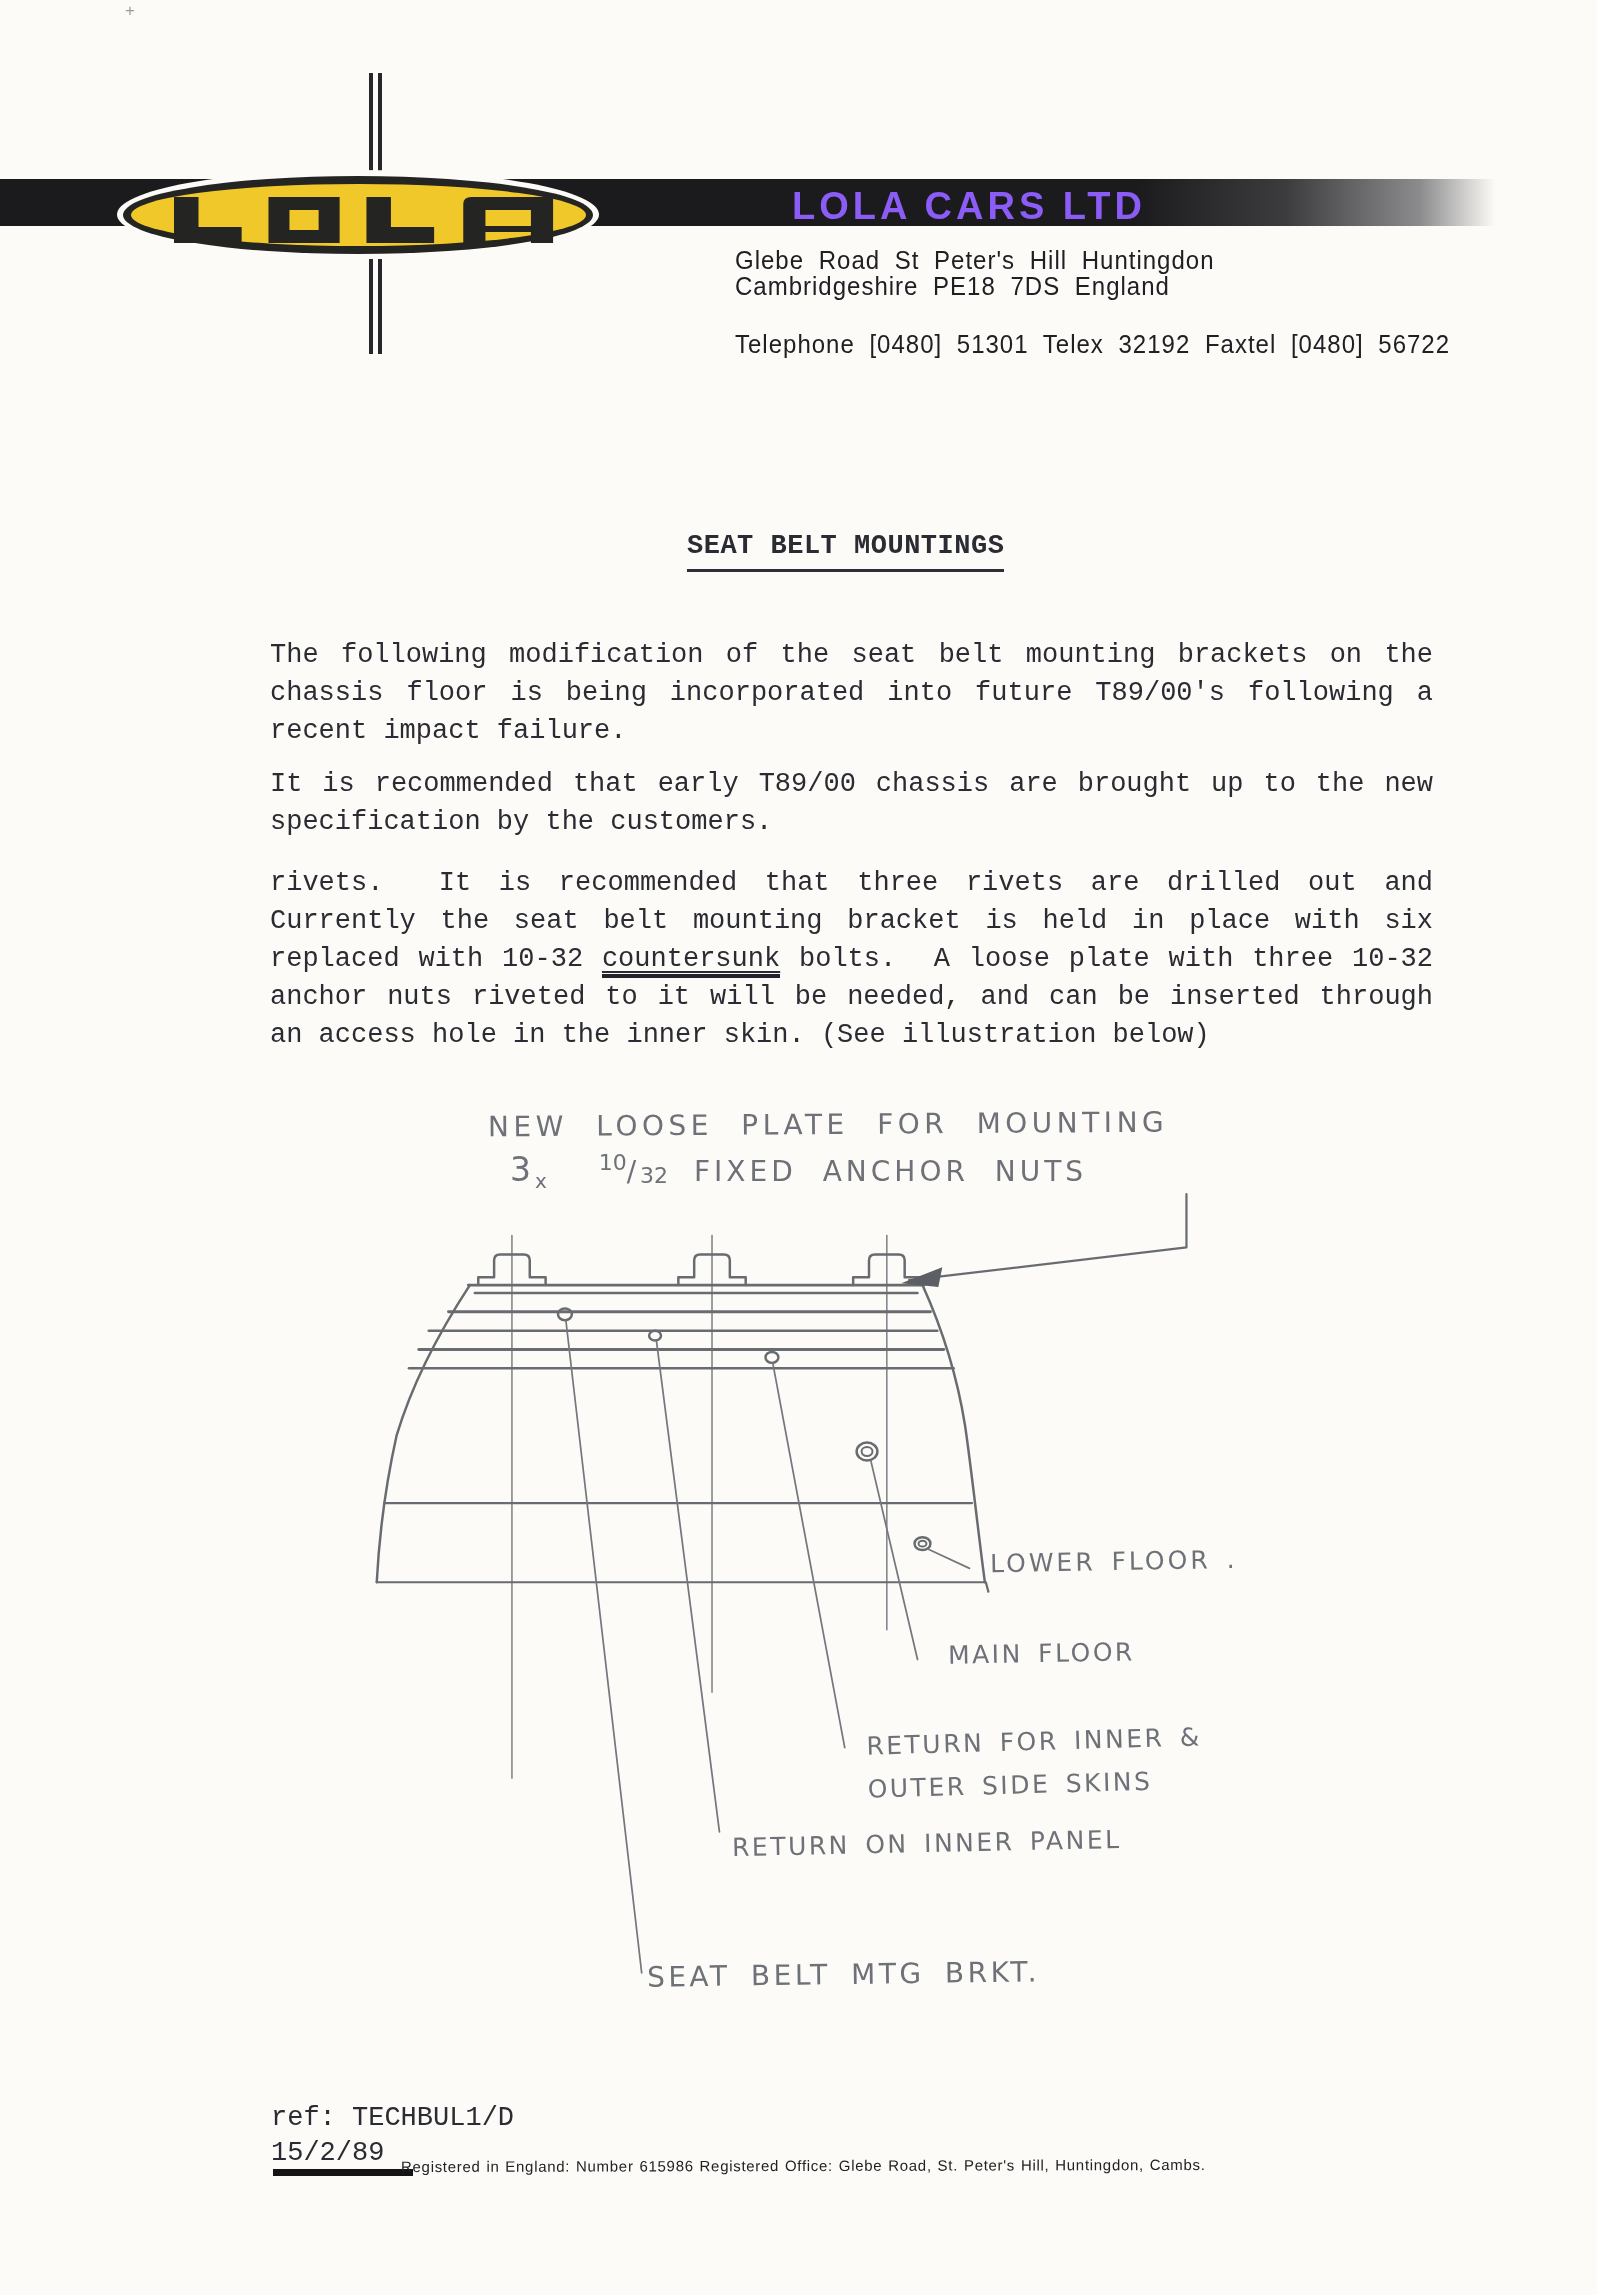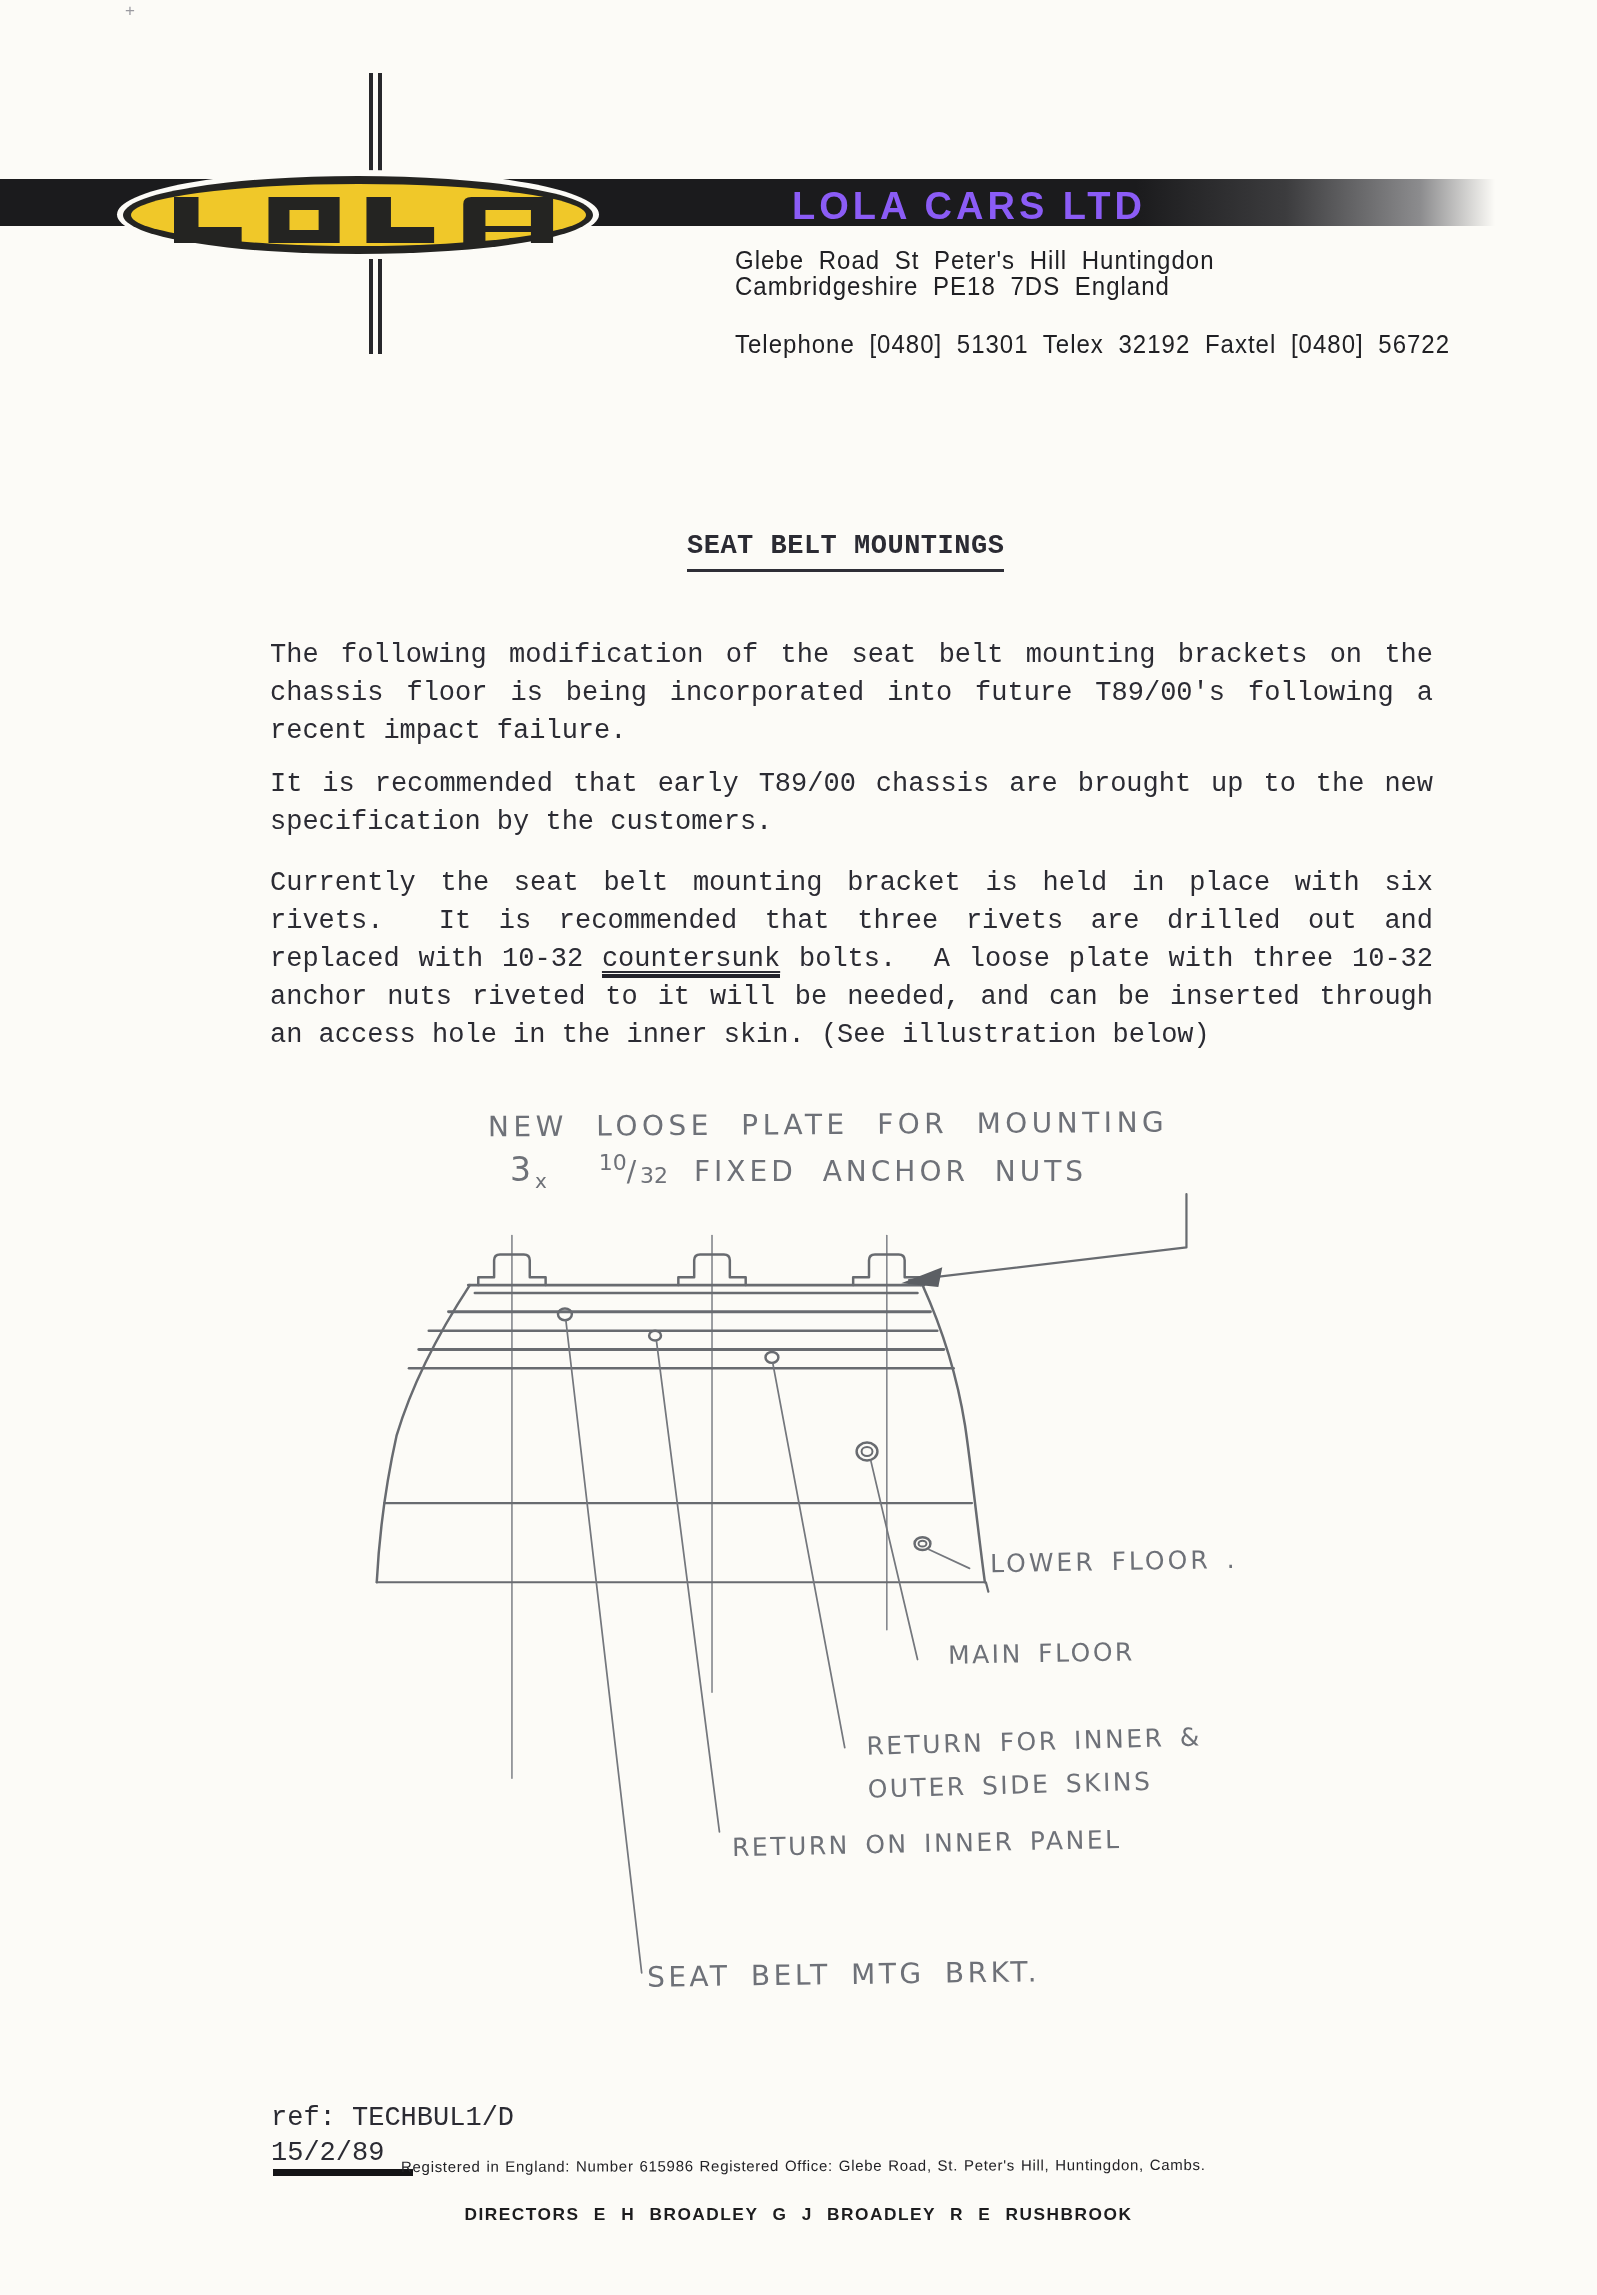--- a/index.html
+++ b/index.html
@@ -113,22 +113,22 @@
       <div class="jl">chassis floor is being incorporated into future T89/00's following a</div>
       <div class="jl-last">recent impact failure.</div>
     </div>
     <div class="gap-a"></div>
     <div class="para">
       <div class="jl">It is recommended that early T89/00 chassis are brought up to the new</div>
       <div class="jl-last">specification by the customers.</div>
     </div>
     <div class="gap-b"></div>
     <div class="para">
+      <div class="jl">rivets.&nbsp; It is recommended that three rivets are drilled out and</div>
       <div class="jl">Currently the seat belt mounting bracket is held in place with six</div>
-      <div class="jl">rivets.&nbsp; It is recommended that three rivets are drilled out and</div>
       <div class="jl"><span>replaced with 10-32 </span><span class="u-word">countersunk</span><span> bolts.&nbsp; A loose plate with three 10-32</span></div>
       <div class="jl">anchor nuts riveted to it will be needed, and can be inserted through</div>
       <div class="jl-last">an access hole in the inner skin. (See illustration below)</div>
     </div>
   </div>
 
   <svg class="abs" style="left:347px; top:1089px;" width="941" height="1040" viewBox="0 0 1900 2100">
     <g fill="none" stroke="#686b70" stroke-width="5" stroke-linecap="round" stroke-linejoin="round">
 
       <g stroke="#7b7e84" stroke-width="3">
@@ -188,16 +188,15 @@
   </div>
   <div class="abs hand lbl-panel">RETURN ON INNER PANEL</div>
   <div class="abs hand lbl-brkt">SEAT BELT MTG BRKT.</div>
 
   <div class="abs tw ref-block">
     <div>ref: TECHBUL1/D</div>
     <div>15/2/89</div>
   </div>
   <div class="abs ref-bar"></div>
   <div class="abs registered">Registered in England: Number 615986 Registered Office: Glebe Road, St. Peter's Hill, Huntingdon, Cambs.</div>
-  <div class="abs directors">DIRECTORS  E H BROADLEY  G J BROADLEY  R E RUSHBROOK</div>
 
 </div>
 
 
 </body></html>

